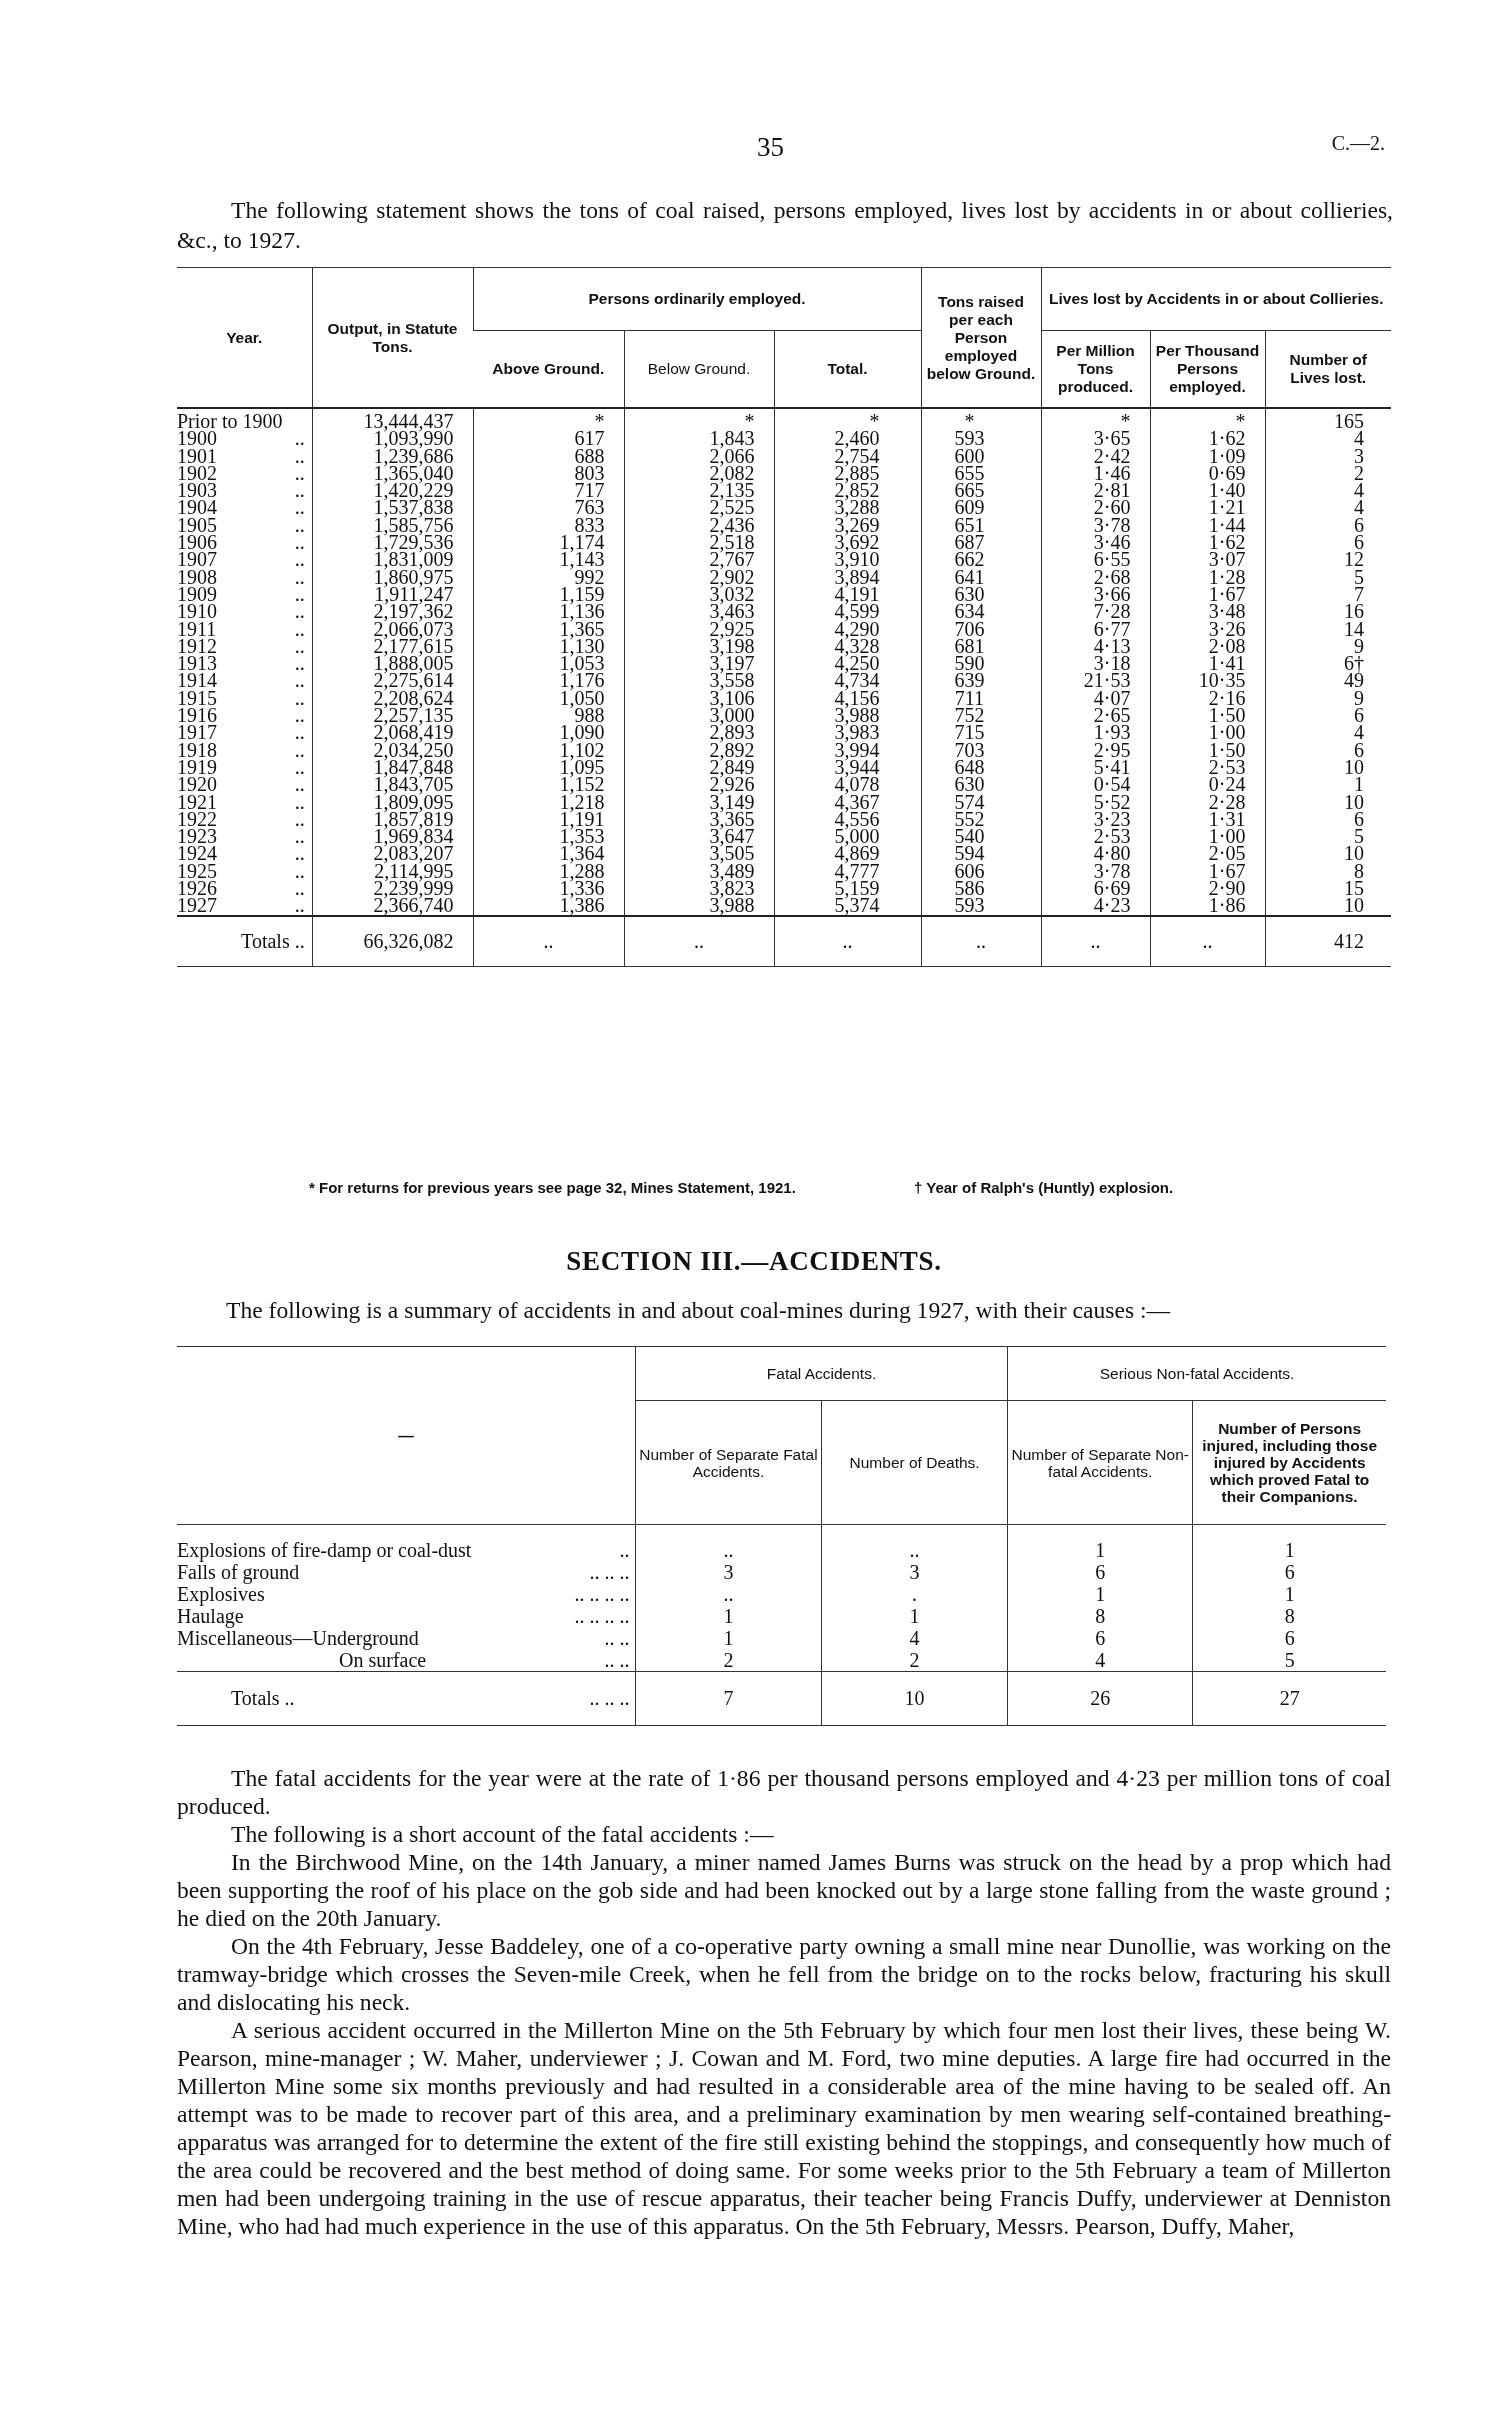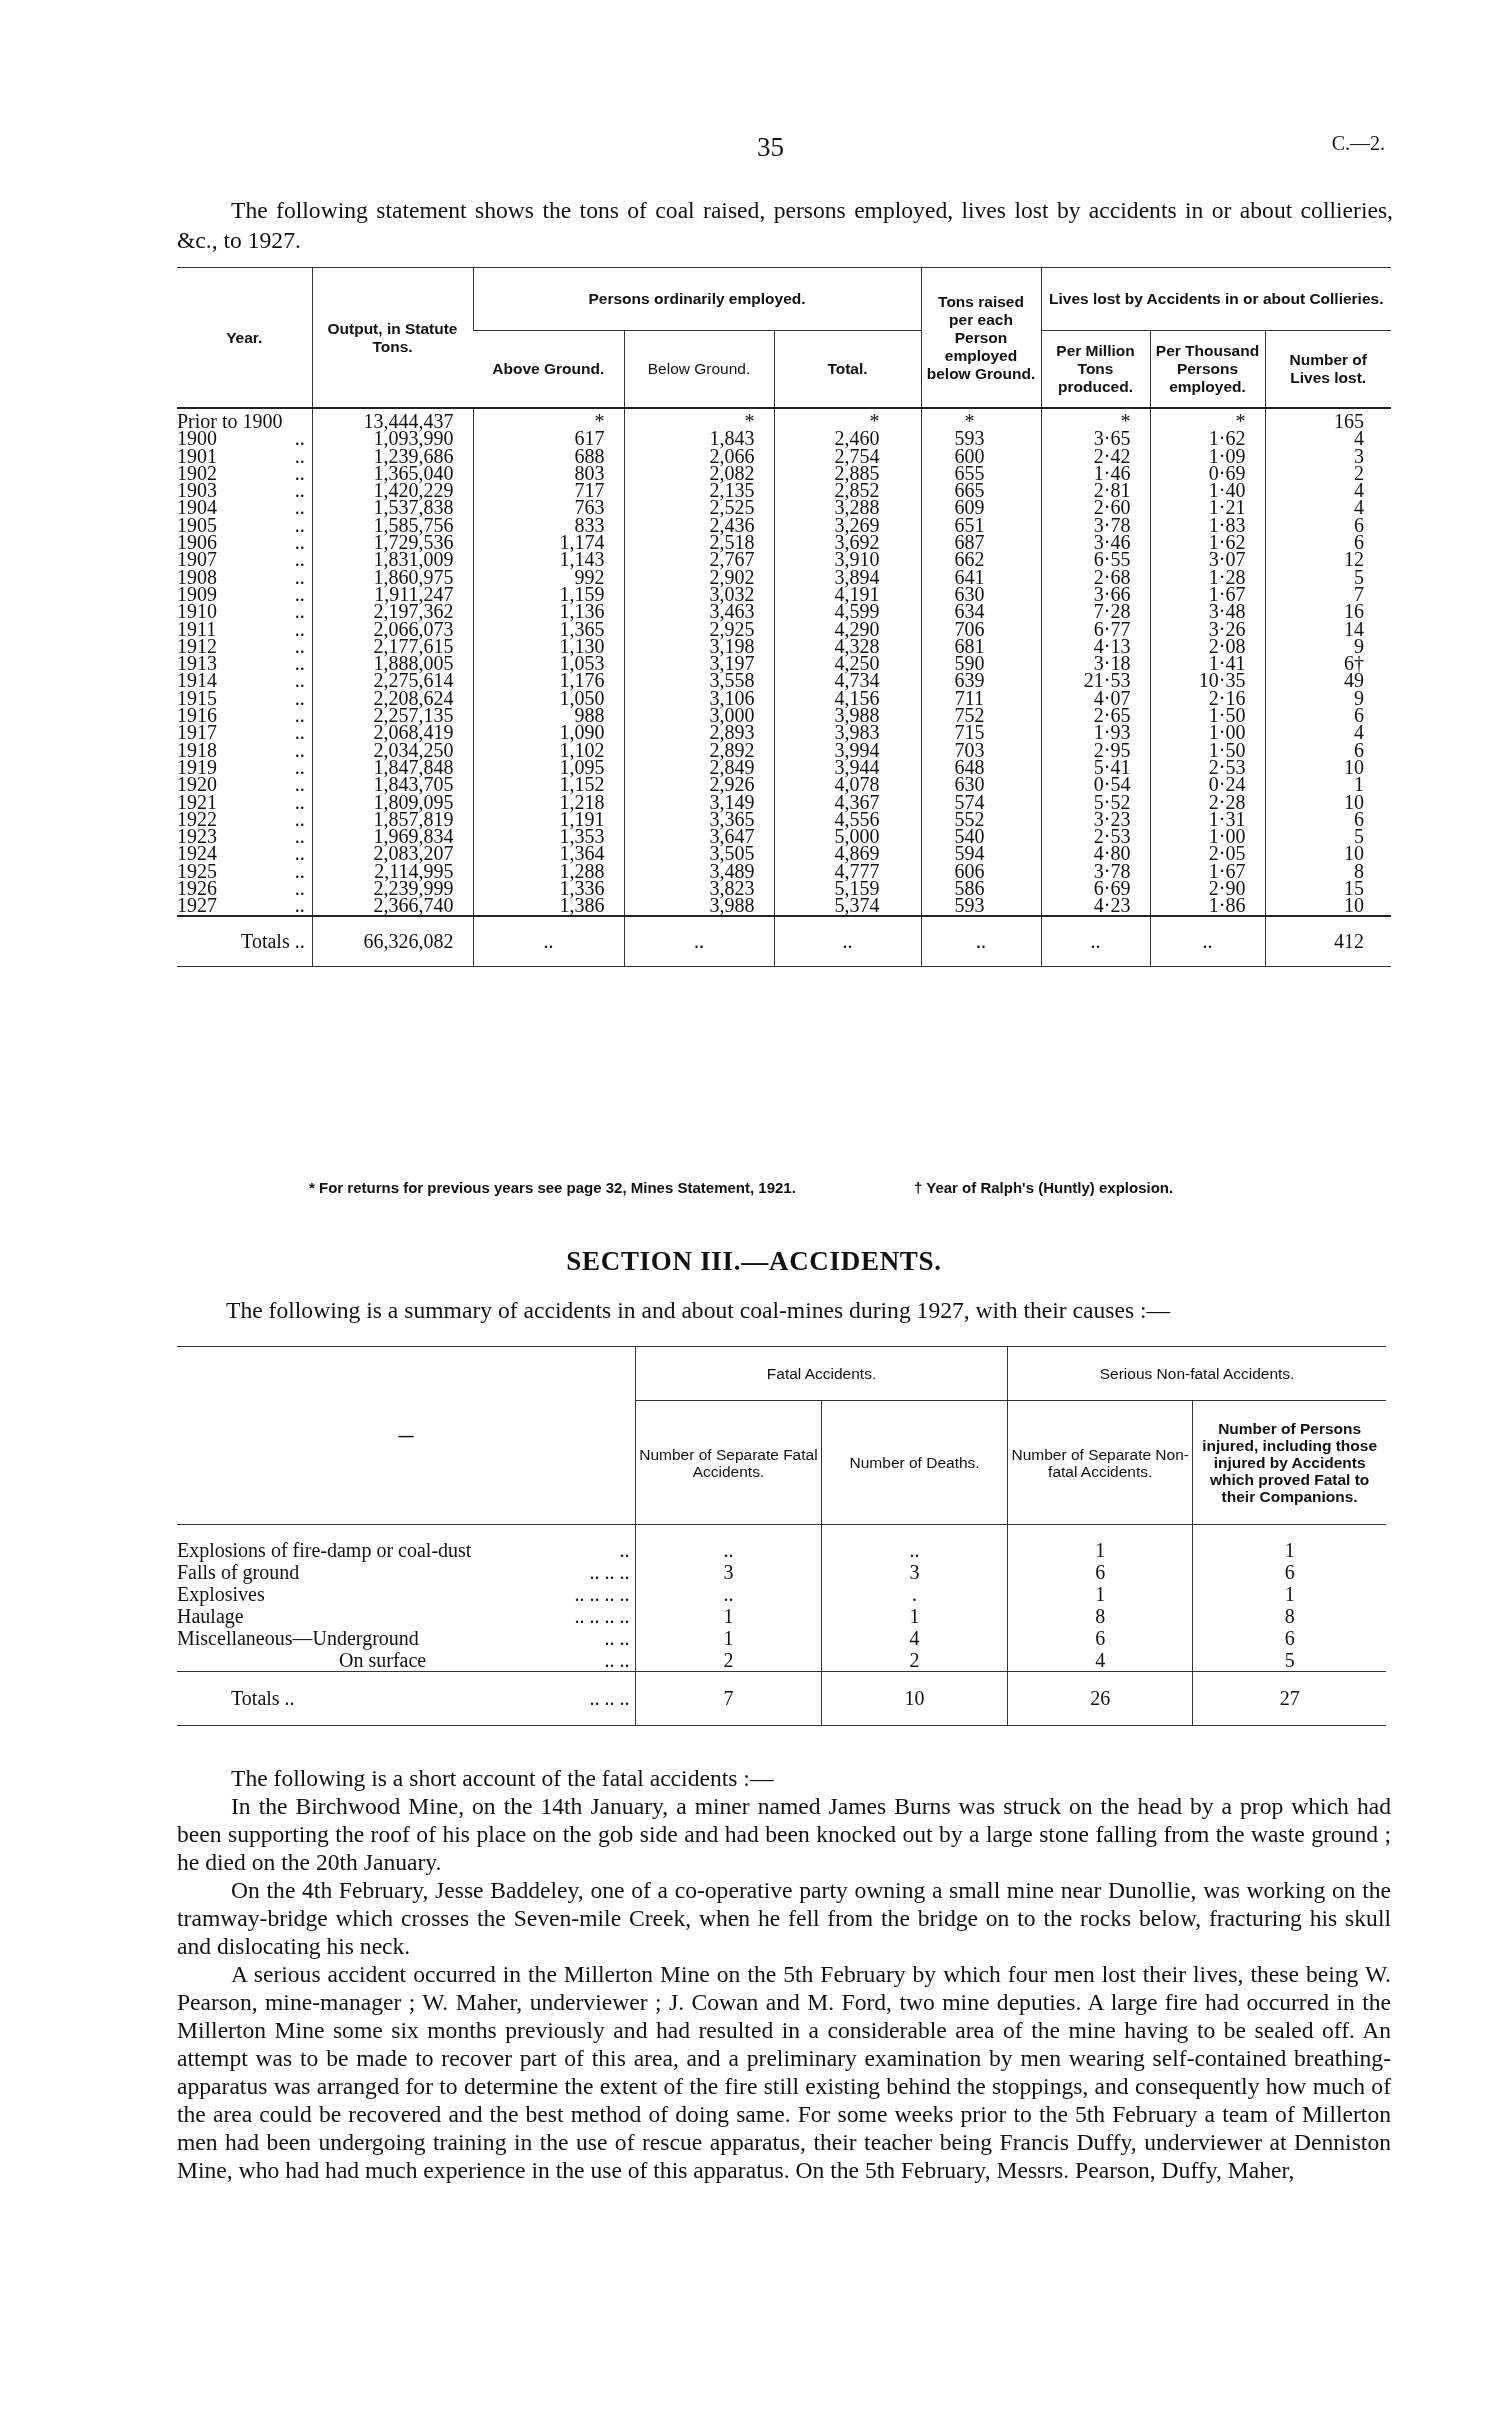--- a/index.html
+++ b/index.html
@@ -164,21 +164,21 @@
         <td class="c-lives">4</td>
       </tr>
       <tr>
         <td class="year"><span>1905</span><span class="dots">..</span></td>
         <td>1,585,756</td>
         <td>833</td>
         <td>2,436</td>
         <td class="c-total">3,269</td>
         <td class="c-tons">651</td>
         <td>3·78</td>
-        <td>1·83</td>
+        <td>1·44</td>
         <td class="c-lives">6</td>
       </tr>
       <tr>
         <td class="year"><span>1906</span><span class="dots">..</span></td>
         <td>1,729,536</td>
         <td>1,174</td>
         <td>2,518</td>
         <td class="c-total">3,692</td>
         <td class="c-tons">687</td>
         <td>3·46</td>
@@ -510,18 +510,19 @@
       <td class="cause"><span>Totals ..</span><span class="dots">..   ..   ..</span></td>
       <td>7</td>
       <td>10</td>
       <td>26</td>
       <td>27</td>
     </tr>
   </tfoot>
 </table>
 
 <div class="body-text" id="body-text">
+    <p>The fatal accidents for the year were at the rate of 1·86 per thousand persons employed and 4·23 per million tons of coal produced.</p>
     <p>The following is a short account of the fatal accidents :—</p>
     <p>In the Birchwood Mine, on the 14th January, a miner named James Burns was struck on the head by a prop which had been supporting the roof of his place on the gob side and had been knocked out by a large stone falling from the waste ground ; he died on the 20th January.</p>
     <p>On the 4th February, Jesse Baddeley, one of a co-operative party owning a small mine near Dunollie, was working on the tramway-bridge which crosses the Seven-mile Creek, when he fell from the bridge on to the rocks below, fracturing his skull and dislocating his neck.</p>
     <p>A serious accident occurred in the Millerton Mine on the 5th February by which four men lost their lives, these being W. Pearson, mine-manager ; W. Maher, underviewer ; J. Cowan and M. Ford, two mine deputies. A large fire had occurred in the Millerton Mine some six months previously and had resulted in a considerable area of the mine having to be sealed off. An attempt was to be made to recover part of this area, and a preliminary examination by men wearing self-contained breathing-apparatus was arranged for to determine the extent of the fire still existing behind the stoppings, and consequently how much of the area could be recovered and the best method of doing same. For some weeks prior to the 5th February a team of Millerton men had been undergoing training in the use of rescue apparatus, their teacher being Francis Duffy, underviewer at Denniston Mine, who had had much experience in the use of this apparatus. On the 5th February, Messrs. Pearson, Duffy, Maher,</p>
   </div>
 
 
 </body></html>

